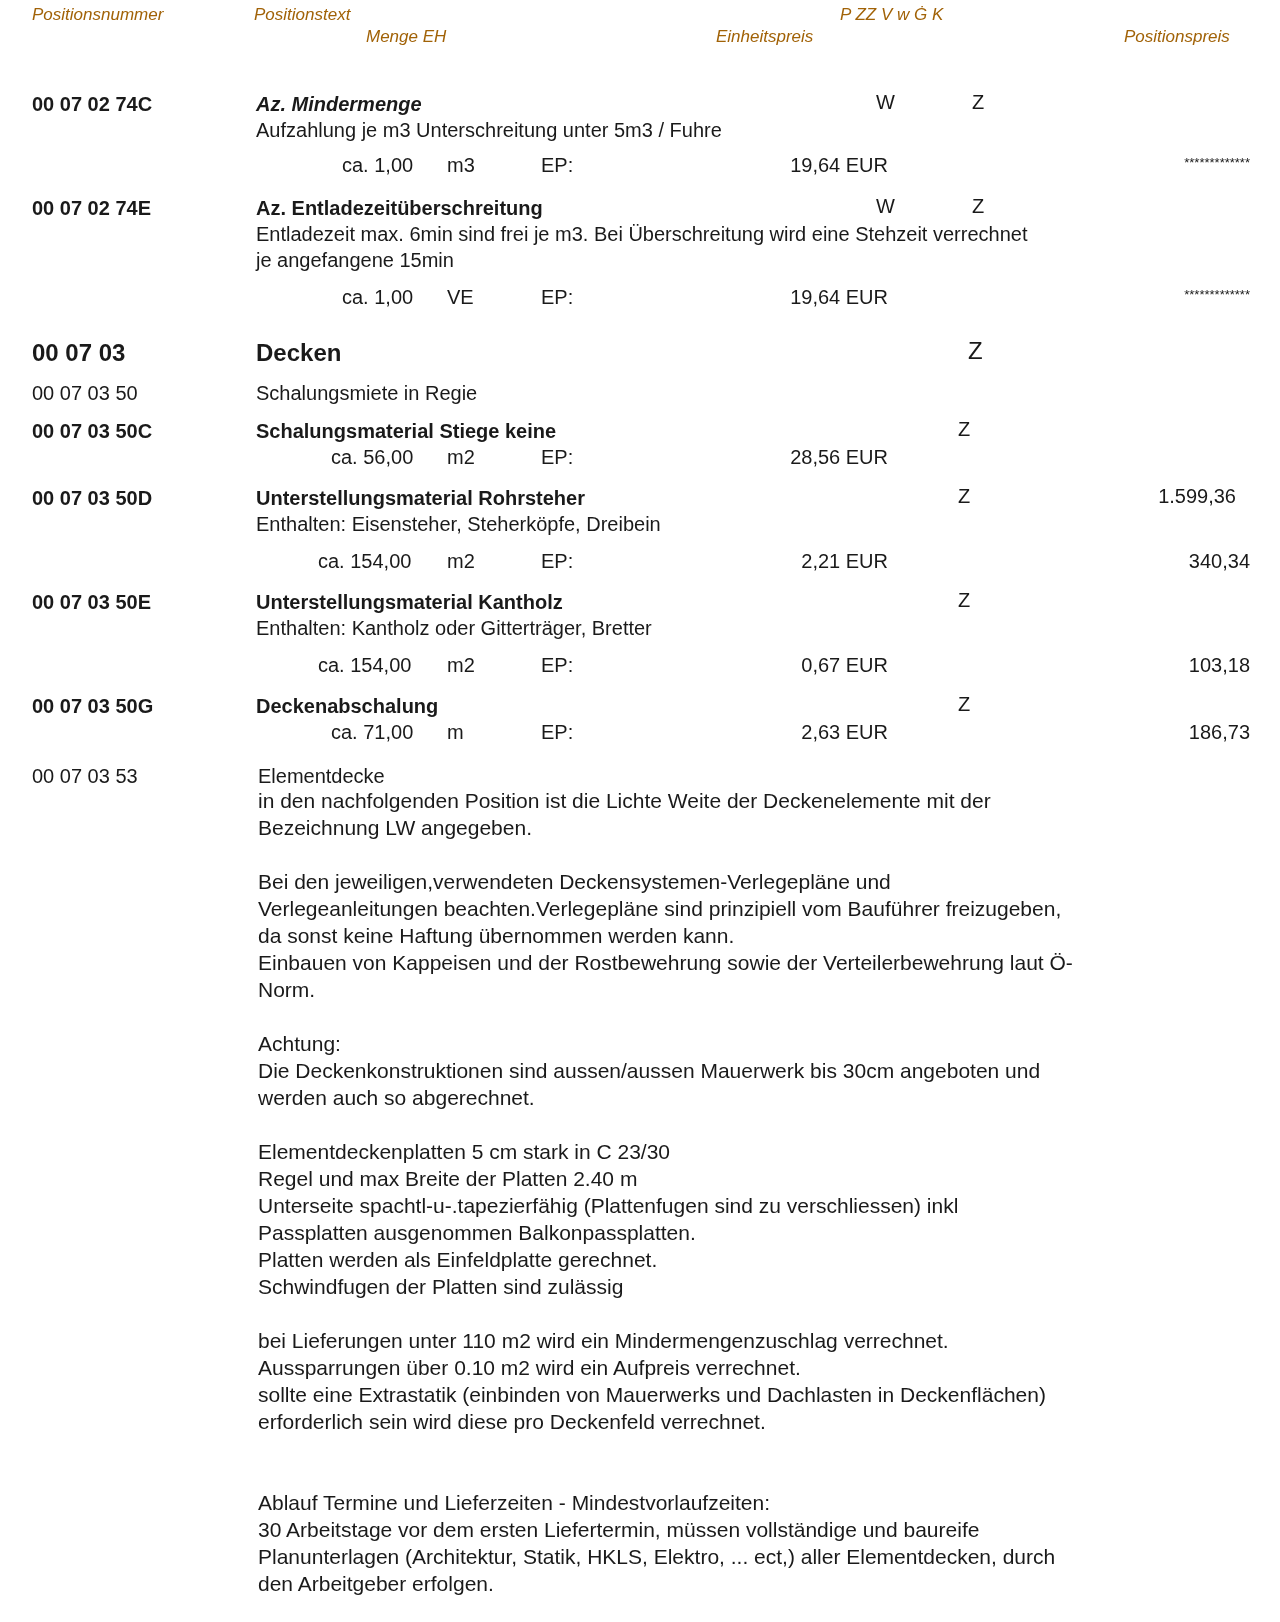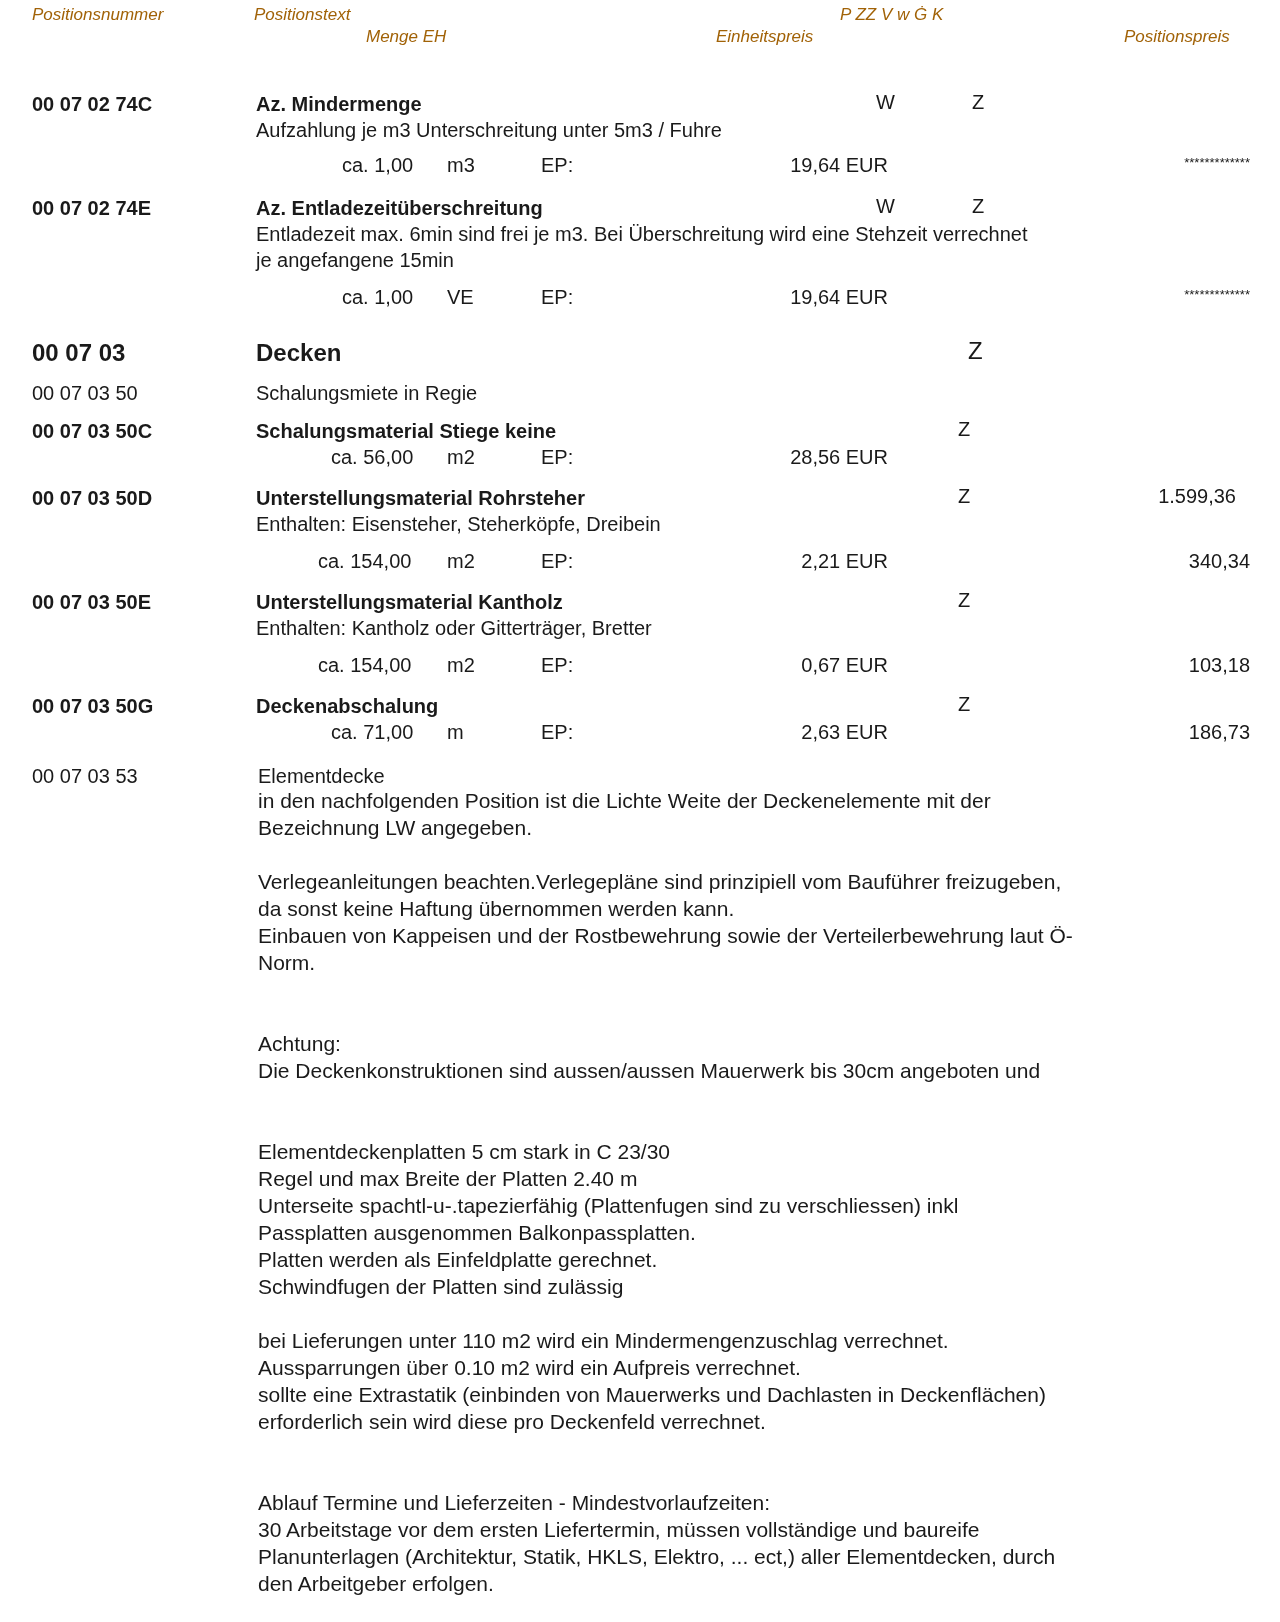--- a/index.html
+++ b/index.html
@@ -23,21 +23,21 @@
   <span class="abs hdr" style="left:32px;top:5px;">Positionsnummer</span>
   <span class="abs hdr" style="left:254px;top:5px;">Positionstext</span>
   <span class="abs hdr" style="left:366px;top:27px;">Menge  EH</span>
   <span class="abs hdr" style="left:716px;top:27px;">Einheitspreis</span>
   <span class="abs hdr" style="left:840px;top:5px;">P ZZ V   w Ġ K</span>
   <span class="abs hdr" style="left:1124px;top:27px;">Positionspreis</span>
 </div>
 
 <div>
   <span class="abs num b" style="left:32px;top:93px;">00 07 02 74C</span>
-  <span class="abs num b" style="left:256px;top:93px;">Az. Mindermenge</span>
+  <span class="abs num b" style="left:256px;top:93px;font-style:italic;">Az. Mindermenge</span>
   <span class="abs num" style="left:876px;top:91px;">W</span>
   <span class="abs num" style="left:972px;top:91px;">Z</span>
   <span class="abs num" style="left:256px;top:119px;">Aufzahlung je m3 Unterschreitung unter 5m3 / Fuhre</span>
   <span class="abs num" style="left:342px;top:154px;">ca. 1,00</span>
   <span class="abs num" style="left:447px;top:154px;">m3</span>
   <span class="abs num" style="left:541px;top:154px;">EP:</span>
   <span class="abs num r" style="right:392px;top:154px;">19,64 EUR</span>
   <span class="abs stars r" style="right:30px;top:155px;">*************</span>
 </div>
 
@@ -115,29 +115,31 @@
 <div>
   <span class="abs num" style="left:32px;top:765px;">00 07 03 53</span>
   <span class="abs num" style="left:258px;top:765px;">Elementdecke</span>
 
   <div class="para" style="top:787px;">
     <div>in den nachfolgenden Position ist die Lichte Weite der Deckenelemente mit der</div>
     <div>Bezeichnung LW angegeben.</div>
   </div>
 
   <div class="para" style="top:868px;">
+    <div>Bei den jeweiligen,verwendeten Deckensystemen-Verlegepläne und</div>
     <div>Verlegeanleitungen beachten.Verlegepläne sind prinzipiell vom Bauführer freizugeben,</div>
     <div>da sonst keine Haftung übernommen werden kann.</div>
     <div>Einbauen von Kappeisen und der Rostbewehrung sowie der Verteilerbewehrung laut Ö-</div>
     <div>Norm.</div>
   </div>
 
   <div class="para" style="top:1030px;">
     <div>Achtung:</div>
     <div>Die Deckenkonstruktionen sind aussen/aussen Mauerwerk bis 30cm angeboten und</div>
+    <div>werden auch so abgerechnet.</div>
   </div>
 
   <div class="para" style="top:1138px;">
     <div>Elementdeckenplatten 5 cm stark in C 23/30</div>
     <div>Regel und max Breite der Platten 2.40 m</div>
     <div>Unterseite spachtl-u-.tapezierfähig (Plattenfugen sind zu verschliessen) inkl</div>
     <div>Passplatten ausgenommen Balkonpassplatten.</div>
     <div>Platten werden als Einfeldplatte gerechnet.</div>
     <div>Schwindfugen der Platten sind zulässig</div>
   </div>

